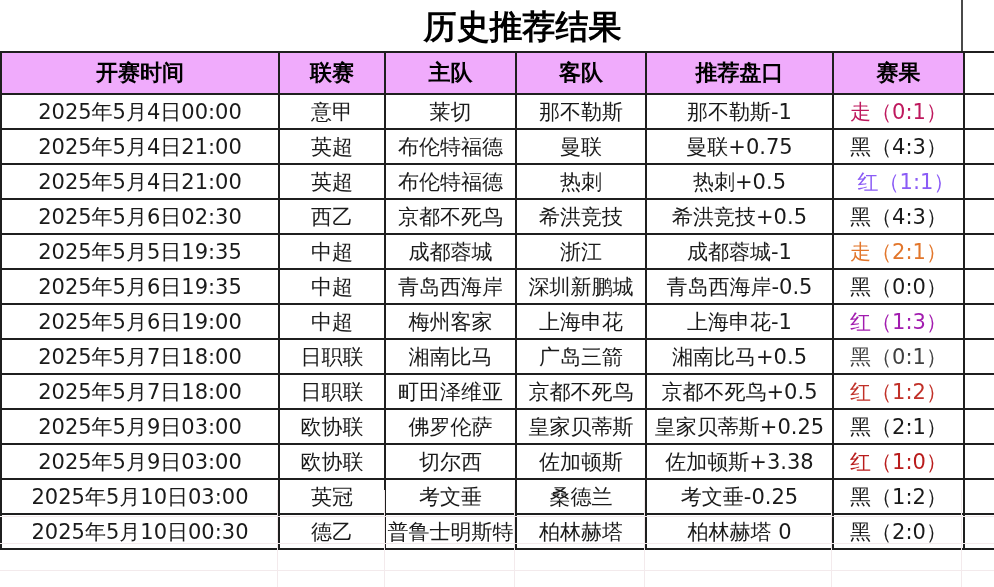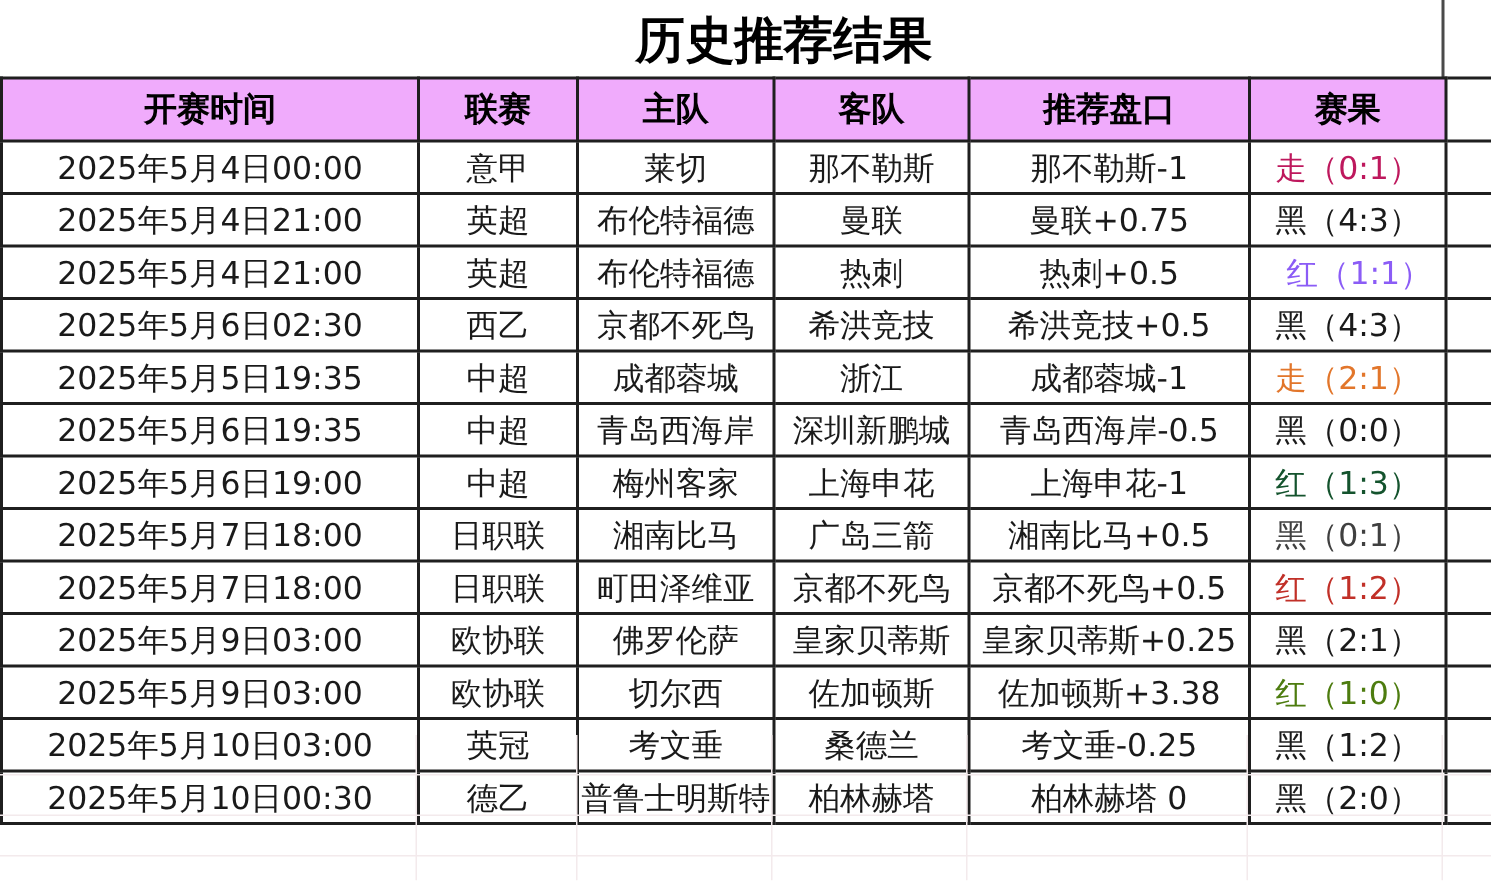--- a/index.html
+++ b/index.html
@@ -317,21 +317,21 @@
               <span>上海申花</span>
             </div>
           </td>
           <td>
             <div class="cellc">
               <span>上海申花-1</span>
             </div>
           </td>
           <td>
             <div class="cellc">
-              <span style="color: #14532d;">红（1:3）</span>
+              <span style="color: #a21caf;">红（1:3）</span>
             </div>
           </td>
           <td></td>
         </tr>
         <tr>
           <td>
             <div class="cellc">
               <span>2025年5月7日18:00</span>
             </div>
           </td>
@@ -449,21 +449,21 @@
               <span>佐加顿斯</span>
             </div>
           </td>
           <td>
             <div class="cellc">
               <span>佐加顿斯+3.38</span>
             </div>
           </td>
           <td>
             <div class="cellc">
-              <span style="color: #4d7c0f;">红（1:0）</span>
+              <span style="color: #b91c1c;">红（1:0）</span>
             </div>
           </td>
           <td></td>
         </tr>
         <tr>
           <td>
             <div class="cellc">
               <span>2025年5月10日03:00</span>
             </div>
           </td>

